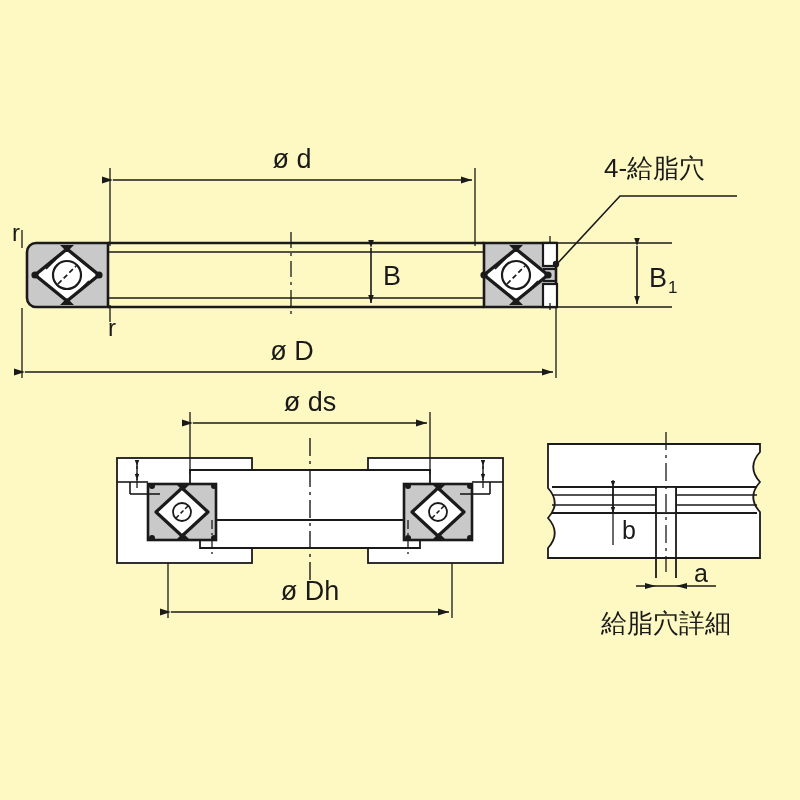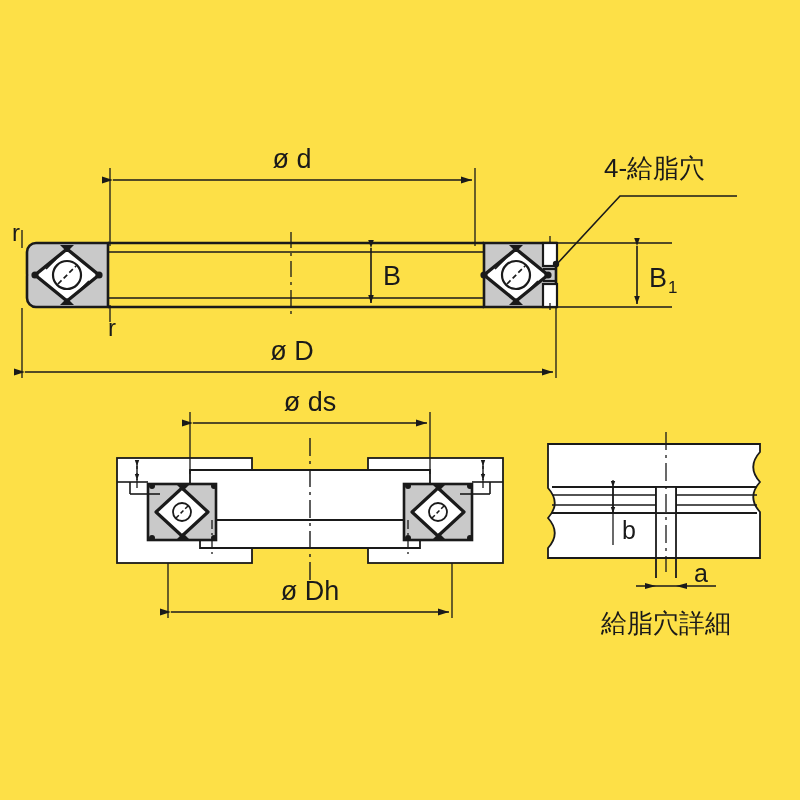--- a/index.html
+++ b/index.html
@@ -4,21 +4,21 @@
 <style>
   html, body {
     margin: 0;
     padding: 0;
     background: #ffffff;
   }
   #page {
     position: relative;
     width: 800px;
     height: 800px;
-    background: #fde047;
+    background: #fef9c3;
     font-family: "Liberation Sans", sans-serif;
     overflow: hidden;
   }
   #drawing {
     position: absolute;
     left: 0;
     top: 0;
     width: 800px;
     height: 800px;
   }

